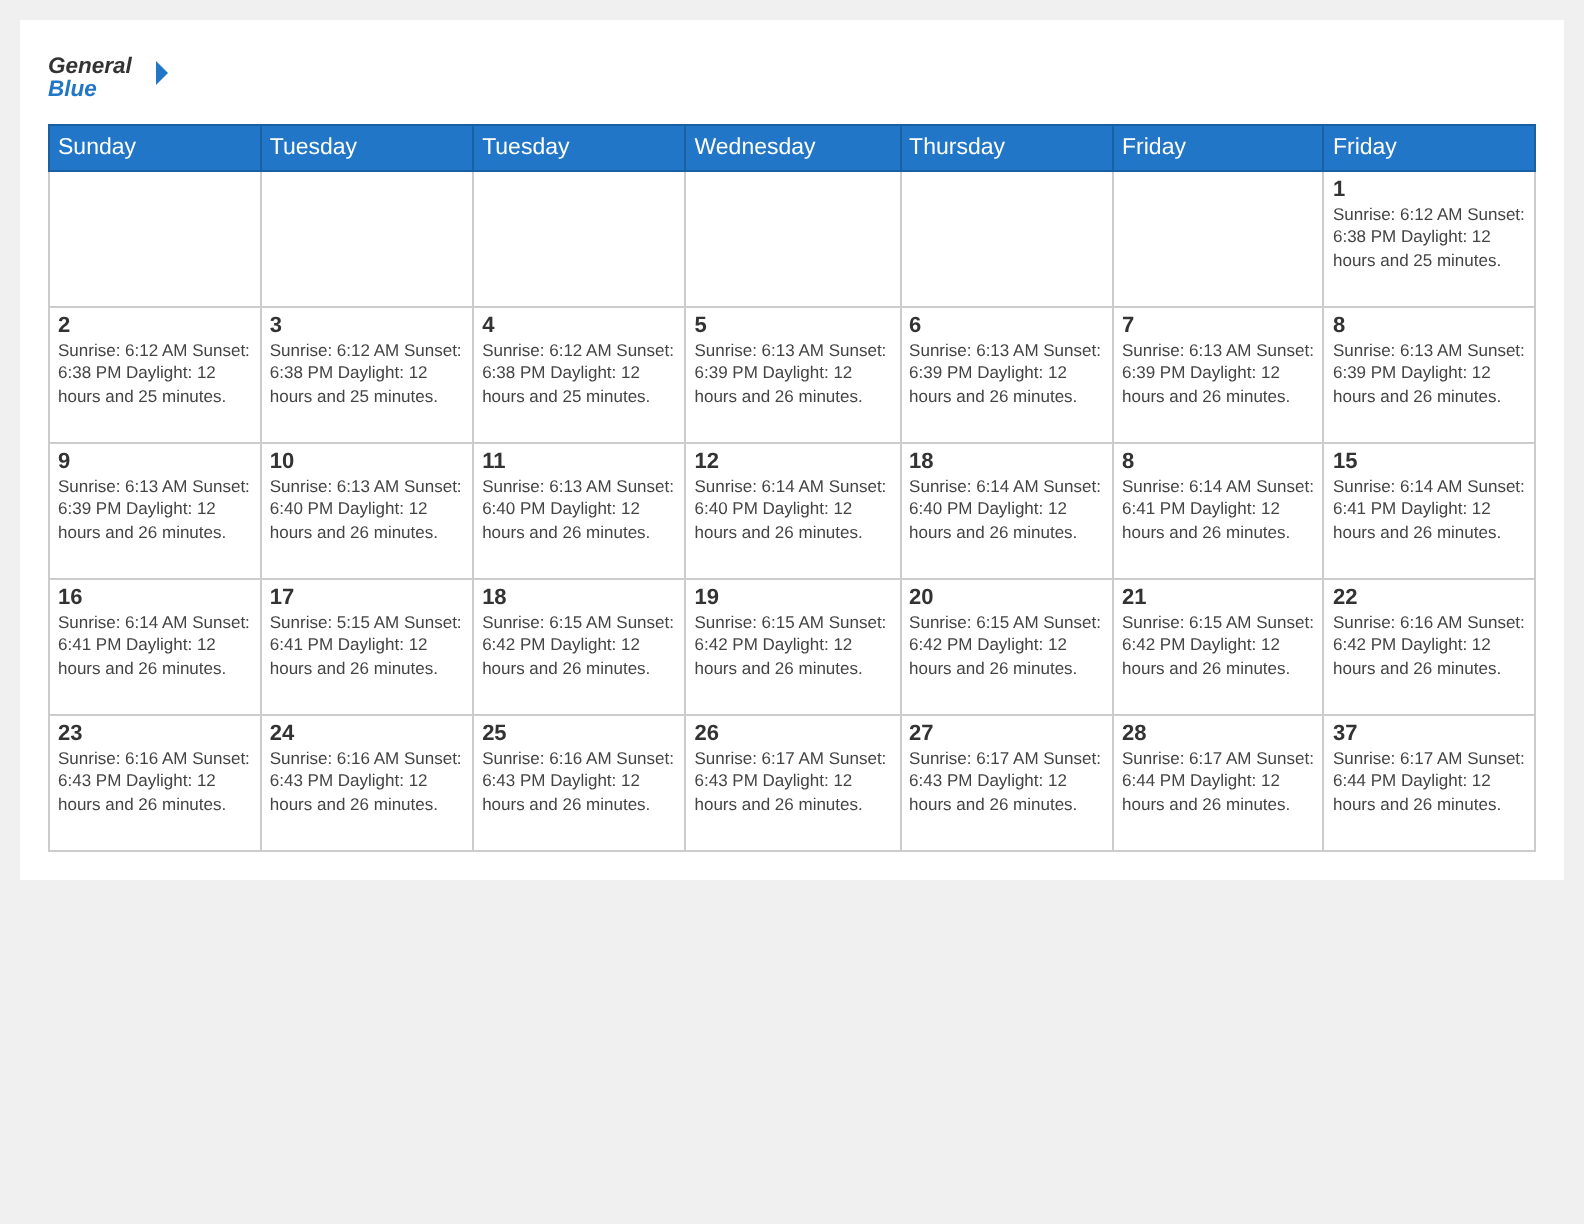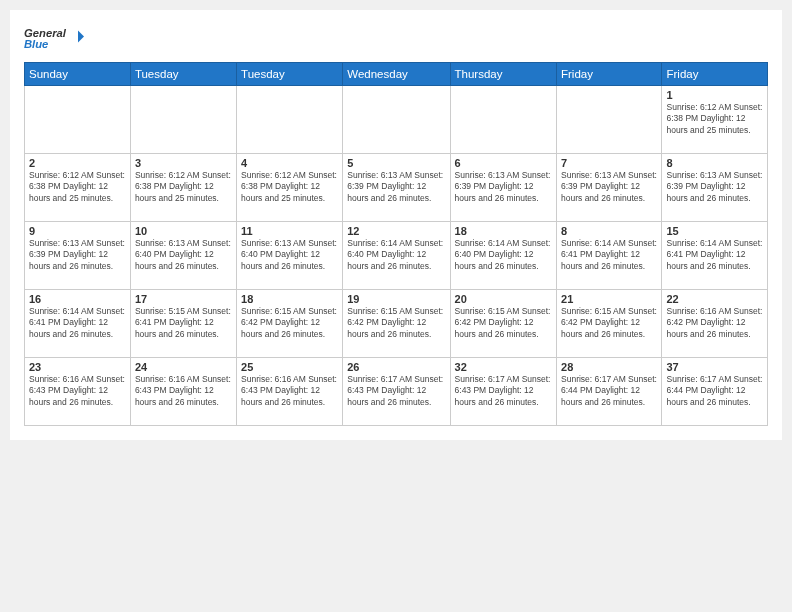--- a/index.html
+++ b/index.html
@@ -299,21 +299,21 @@
 and 26 minutes.</div>
           </td>
           <td>
             <span class="day-num">26</span>
             <div class="day-info">Sunrise: 6:17 AM
 Sunset: 6:43 PM
 Daylight: 12 hours
 and 26 minutes.</div>
           </td>
           <td>
-            <span class="day-num">32</span>
+            <span class="day-num">27</span>
             <div class="day-info">Sunrise: 6:17 AM
 Sunset: 6:43 PM
 Daylight: 12 hours
 and 26 minutes.</div>
           </td>
           <td>
             <span class="day-num">28</span>
             <div class="day-info">Sunrise: 6:17 AM
 Sunset: 6:44 PM
 Daylight: 12 hours

